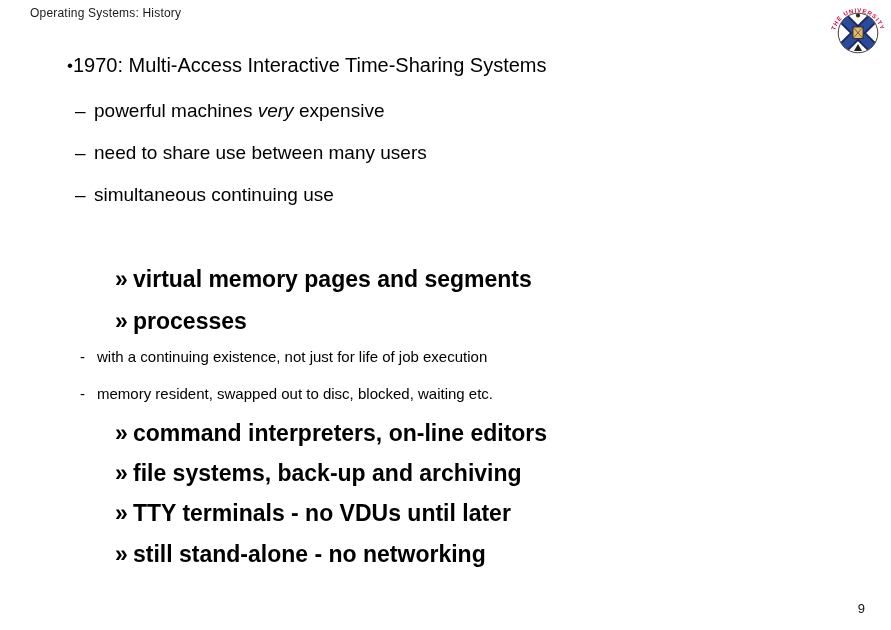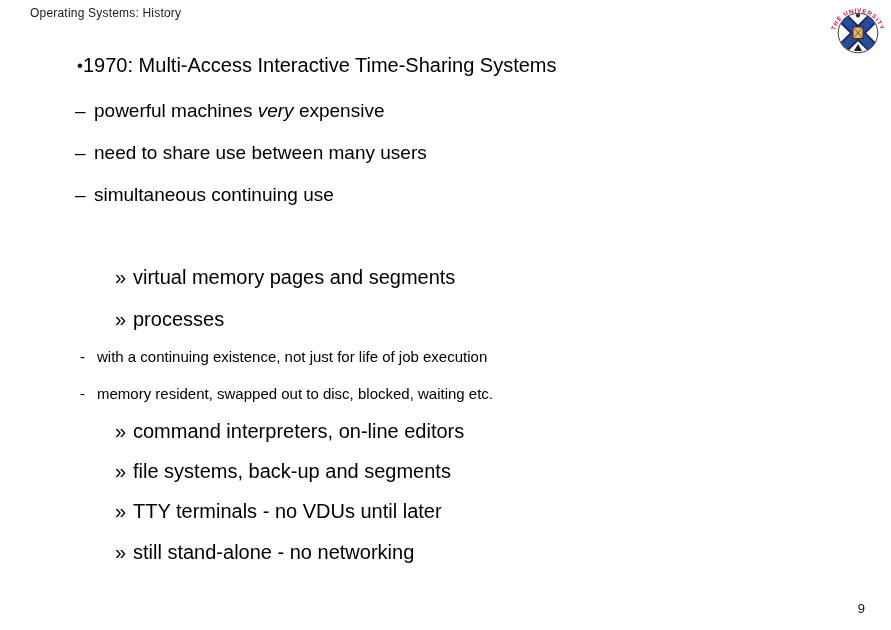--- a/index.html
+++ b/index.html
@@ -16,27 +16,27 @@
     position: absolute; left: 30px; top: 6px;
     font-size: 12px; color: #1a1a1a; letter-spacing: 0.2px;
     white-space: nowrap;
   }
 
   .crest { position: absolute; right: 3px; top: 2px; width: 60px; height: 62px; }
 
   .line { position: absolute; left: 0; white-space: nowrap; color: #000; line-height: 1.15; }
   .marker { display: inline-block; }
 
-  .l0 { font-size: 20px; padding-left: 36px; text-align: right; }
+  .l0 { font-size: 20px; padding-left: 26px; text-align: right; }
   .l0 .marker { width: 47px; font-size: 17px; vertical-align: 1px; }
 
   .l1 { font-size: 19px; padding-left: 75px; }
   .l1 .marker { width: 19px; }
 
-  .l2 { font-size: 20px; padding-left: 115px; }
+  .l2 { font-size: 23px; padding-left: 115px; font-weight: bold; }
   .l2 .marker { width: 18px; }
 
   .l3 { font-size: 15px; padding-left: 80px; }
   .l3 .marker { width: 17px; }
 
   .em { font-style: italic; margin-top: 13px; }
 
   .page-number {
     position: absolute; right: 26px; top: 601px;
     font-size: 13px; color: #111;
@@ -111,21 +111,21 @@
 
   <div class="line l3" style="top:385px">
     <span class="marker">-</span><span>memory resident, swapped out to disc, blocked, waiting etc.</span>
   </div>
 
   <div class="line l2" style="top:420px">
     <span class="marker">»</span><span>command interpreters, on-line editors</span>
   </div>
 
   <div class="line l2" style="top:460px">
-    <span class="marker">»</span><span>file systems, back-up and segments</span>
+    <span class="marker">»</span><span>file systems, back-up and archiving</span>
   </div>
 
   <div class="line l2" style="top:500px">
     <span class="marker">»</span><span>TTY terminals - no VDUs until later</span>
   </div>
 
   <div class="line l2" style="top:541px">
     <span class="marker">»</span><span>still stand-alone - no networking</span>
   </div>
 

